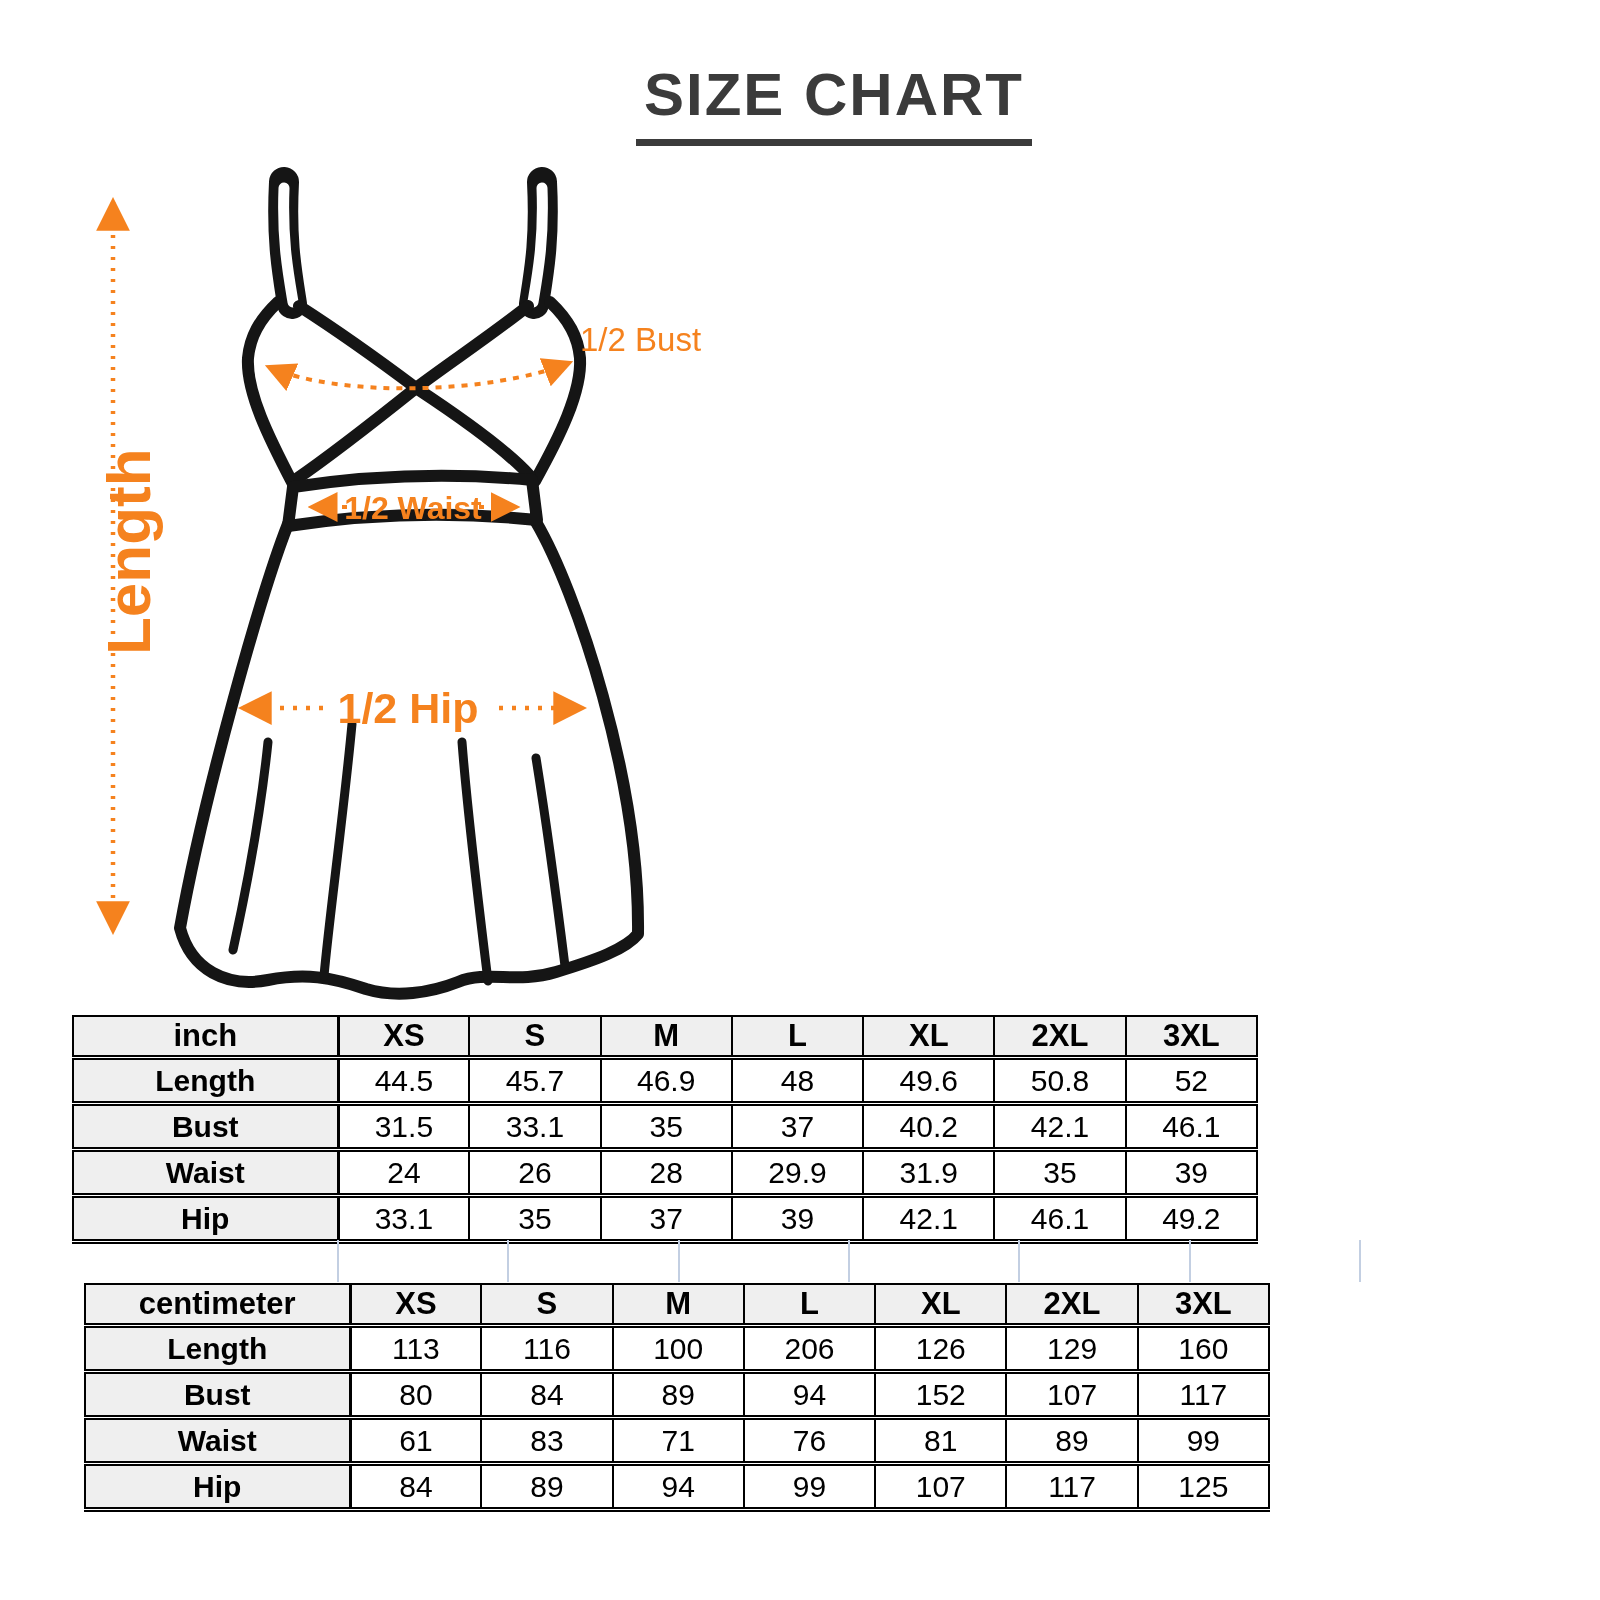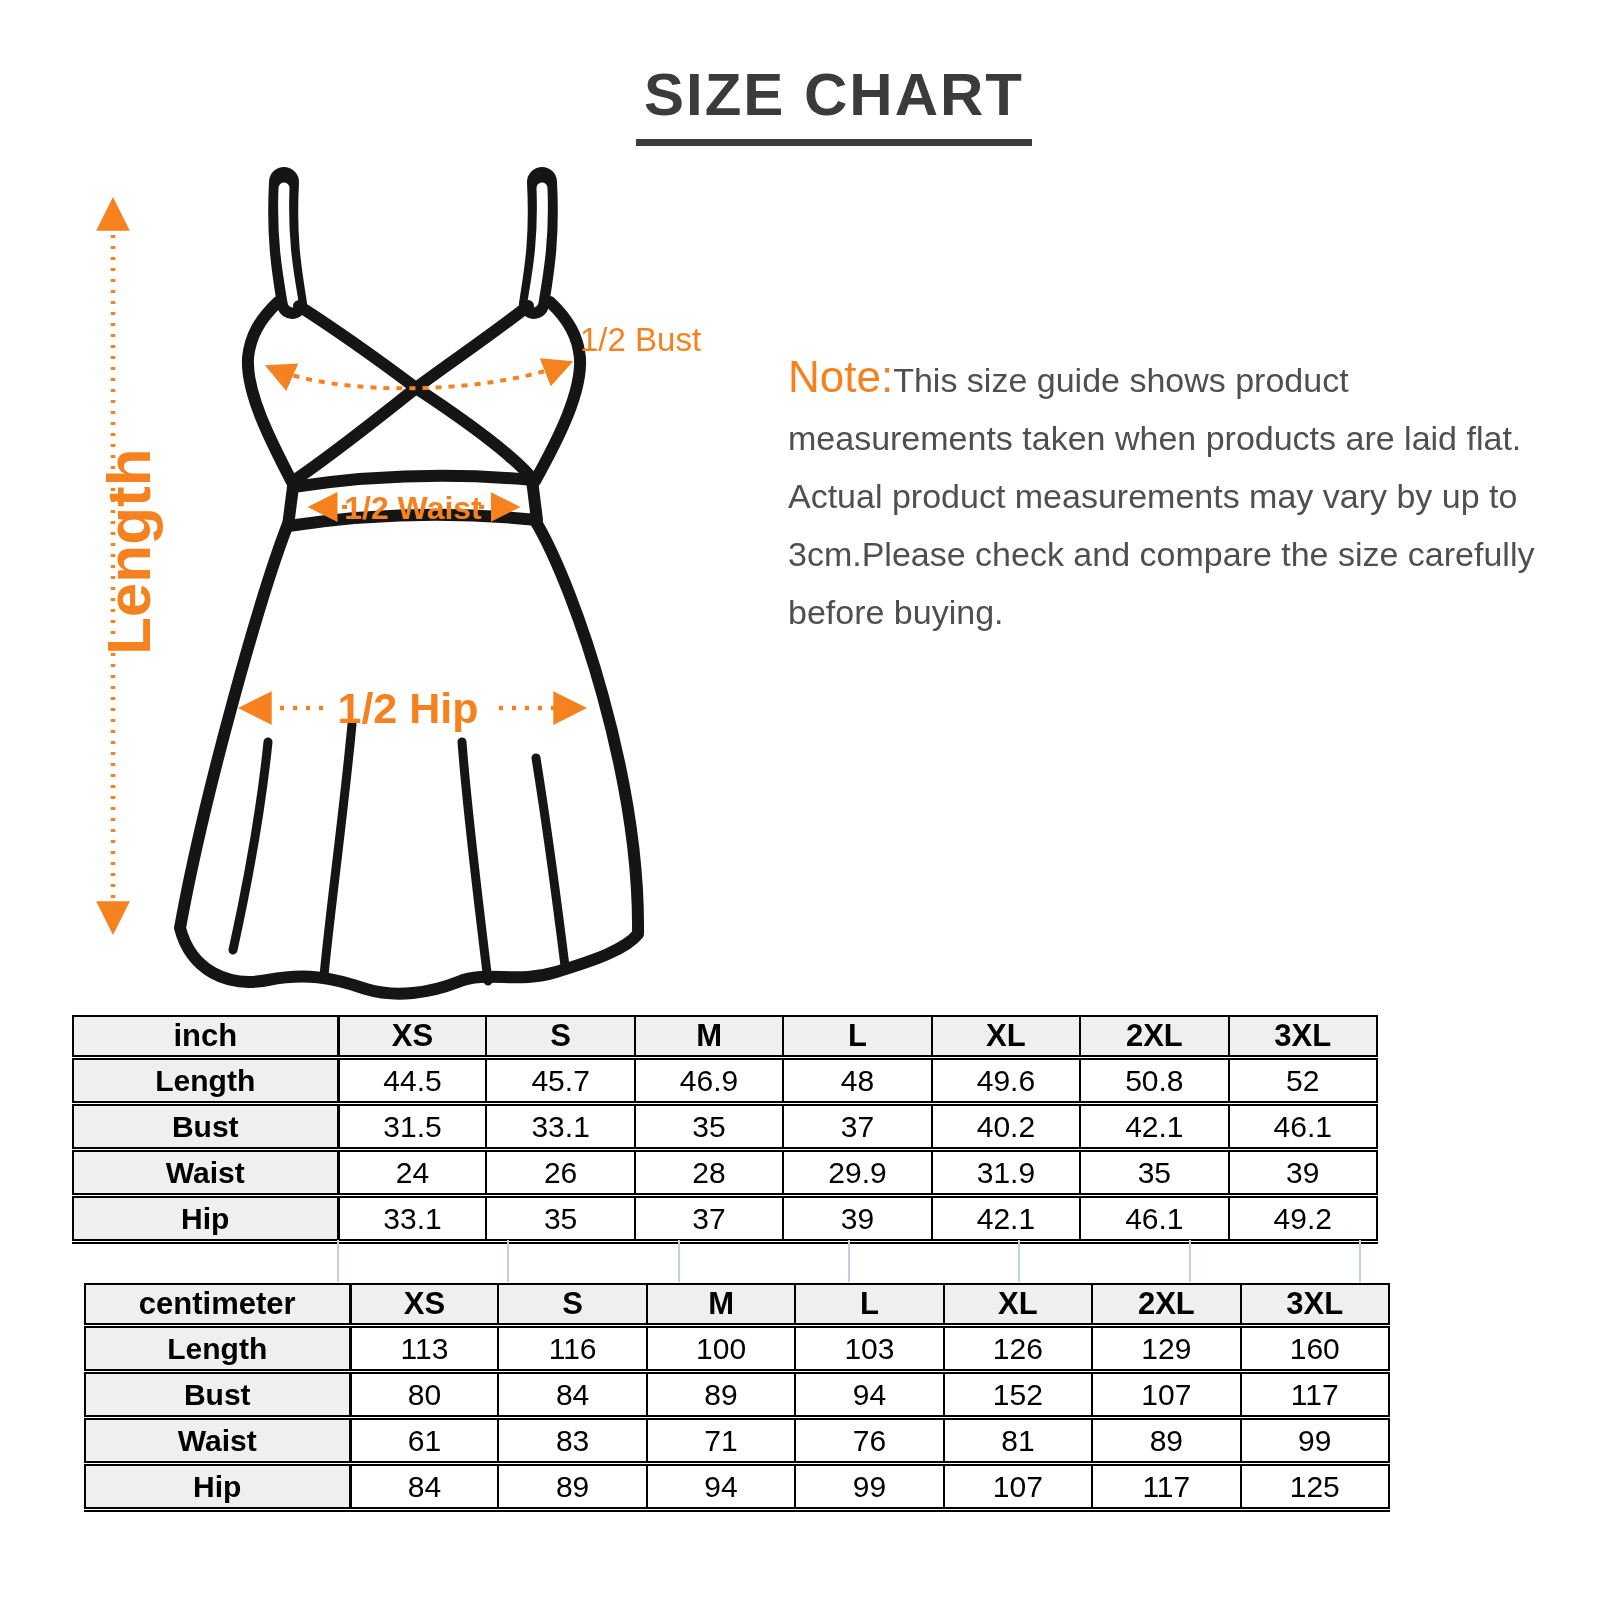--- a/index.html
+++ b/index.html
@@ -20,21 +20,21 @@
     position:absolute;left:788px;top:348px;width:752px;
     font-size:34px;line-height:58px;color:#4f4f4f;text-align:left;
   }
   .note-label{color:#f5821e;font-size:44px;}
 
   
   .diagram{position:absolute;left:0;top:0;width:800px;height:1010px;}
 
   
   table.size-table{
-    position:absolute;left:72px;width:1306px;
+    position:absolute;left:72px;width:1186px;
     border-collapse:collapse;table-layout:fixed;
     font-family:"Liberation Sans",sans-serif;
   }
   table.size-table.inch{top:1015px;}
   table.size-table.cm{top:1283px;margin-left:12px;}
   table.size-table th,table.size-table td{
     border-left:2px solid #000;border-right:2px solid #000;
     border-top:5px double #000;border-bottom:5px double #000;
     text-align:center;vertical-align:middle;color:#000;overflow:hidden;
   }
@@ -53,21 +53,20 @@
 </style>
 </head>
 <body>
 
 <div class="page">
 
   <div class="title-wrap">
     <span class="title">SIZE CHART</span>
   </div>
 
-  <div class="note"><span class="note-label">Note:</span><span>This size guide shows product measurements taken when products are laid flat. Actual product measurements may vary by up to 3cm.Please check and compare the size carefully before buying.</span></div>
 
   <svg class="diagram" viewBox="0 0 800 1010" xmlns="http://www.w3.org/2000/svg">
     <defs>
       <marker id="ah" viewBox="0 0 10 10" refX="8.5" refY="5" markerWidth="7.5" markerHeight="7.5" orient="auto-start-reverse" markerUnits="strokeWidth">
         <path d="M0,0 L10,5 L0,10 Z" fill="#f5821e"></path>
       </marker>
     </defs>
 
     <g stroke="#151515" fill="none" stroke-linecap="round" stroke-linejoin="round">
 
@@ -214,21 +213,21 @@
           <th>2XL</th>
           <th>3XL</th>
         </tr>
       </thead>
       <tbody>
         <tr>
           <td class="row-label">Length</td>
           <td>113</td>
           <td>116</td>
           <td>100</td>
-          <td>103</td>
+          <td>206</td>
           <td>126</td>
           <td>129</td>
           <td>160</td>
         </tr>
         <tr>
           <td class="row-label">Bust</td>
           <td>80</td>
           <td>84</td>
           <td>89</td>
           <td>94</td>

